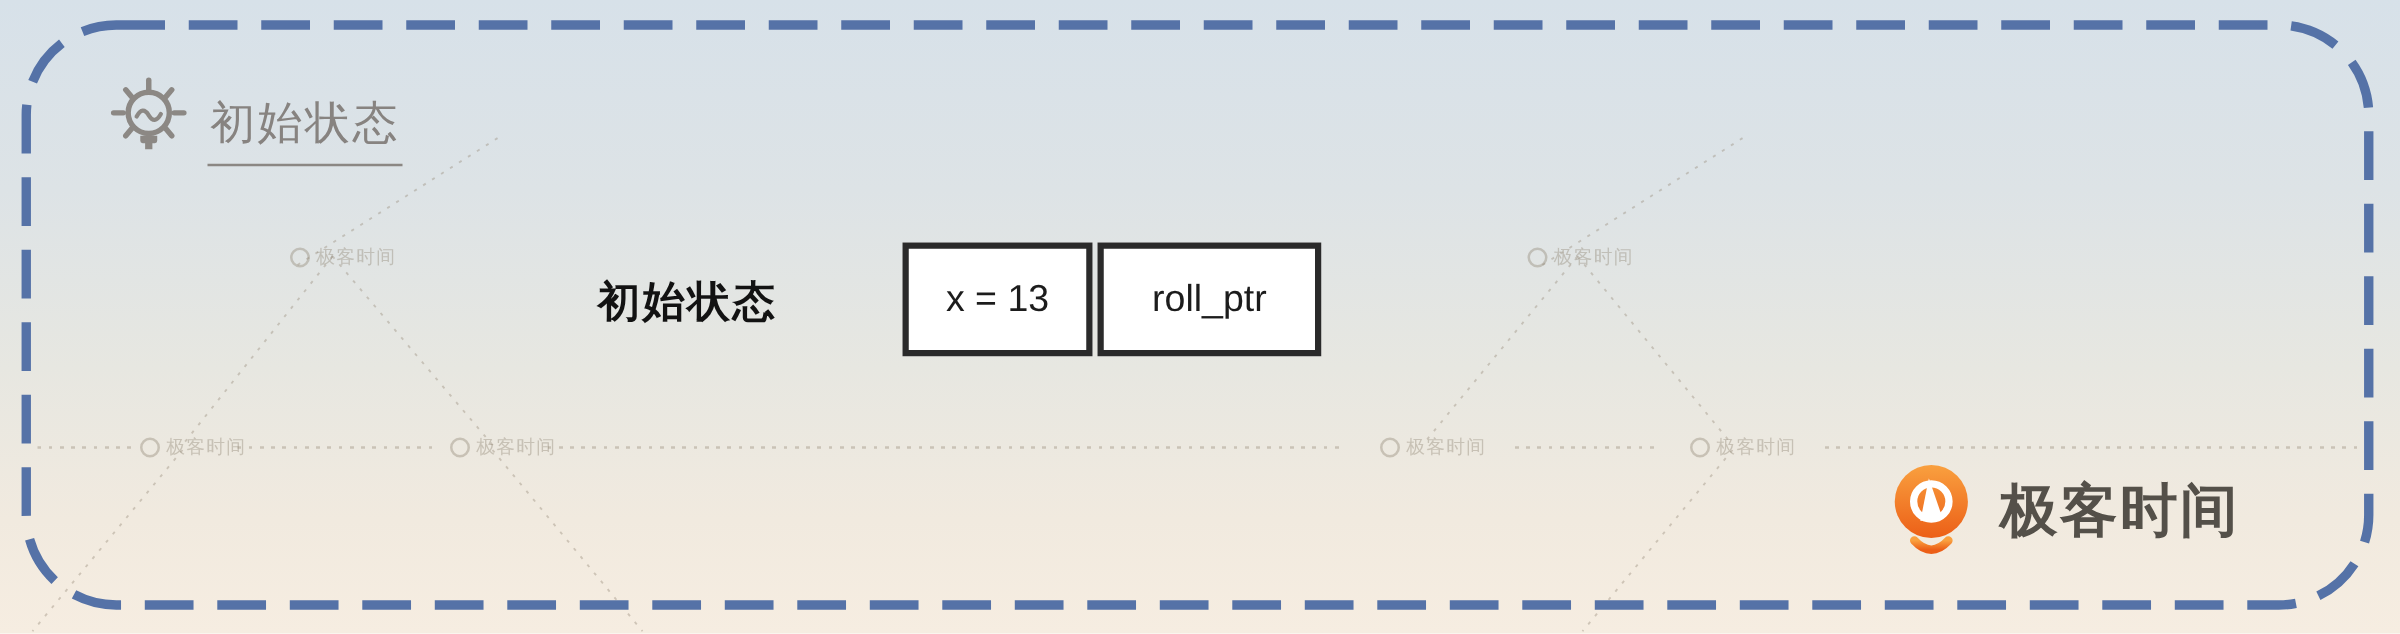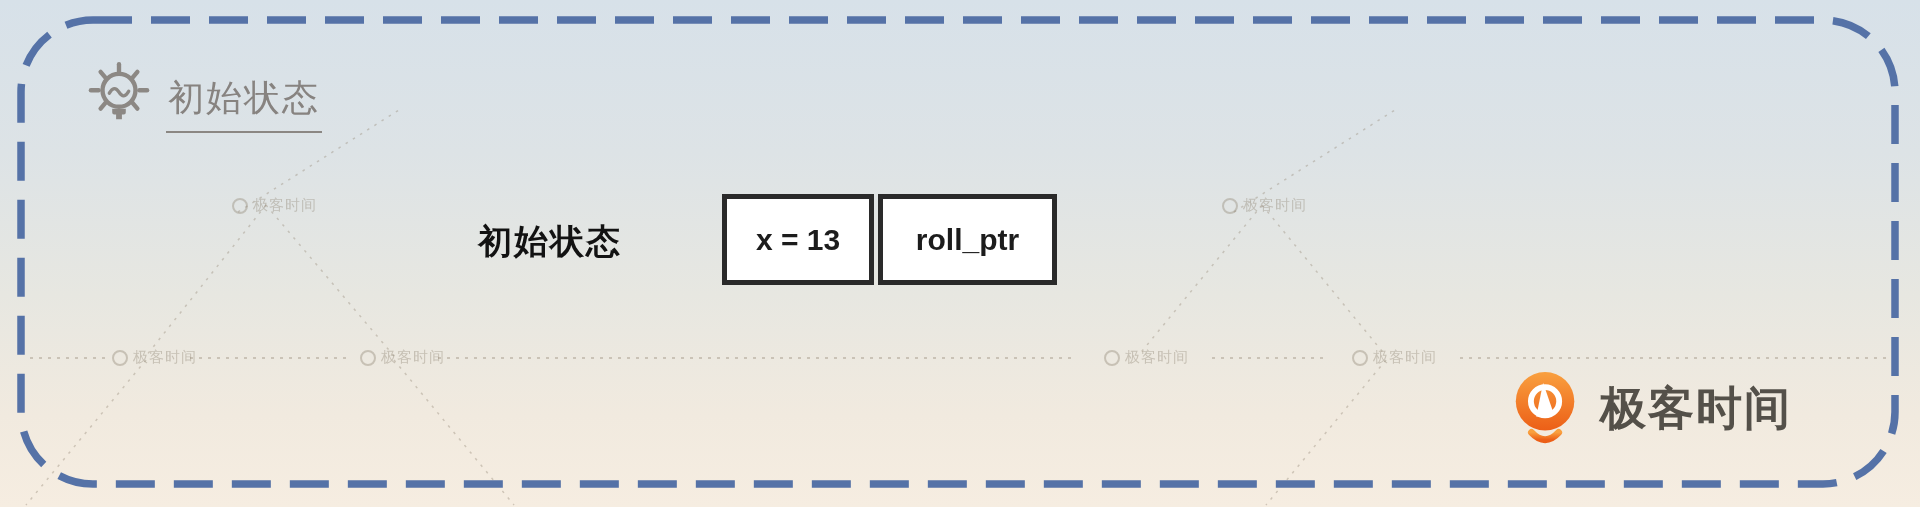--- a/index.html
+++ b/index.html
@@ -20,21 +20,21 @@
   
   .header{position:absolute;left:88px;top:60px;display:flex;align-items:flex-start;gap:16px;z-index:3;}
   .header-title{font-size:36px;color:#878380;letter-spacing:2px;
       border-bottom:2px solid #8b8783;padding:14px 2px 8px 2px;}
   
   .row-label{position:absolute;left:478px;top:219px;z-index:3;
       font-size:34px;font-weight:700;color:#121212;letter-spacing:2px;}
   .record{position:absolute;left:722px;top:194px;height:91px;display:flex;gap:4px;z-index:3;}
   .cell{box-sizing:border-box;height:91px;background:#ffffff;border:5px solid #2a2a2a;
       display:flex;align-items:center;justify-content:center;
-      font-size:30px;font-weight:700;color:#1c1c1c;}
+      font-size:30px;font-weight:400;color:#1c1c1c;}
   
   .brand{position:absolute;left:1508px;top:370px;display:flex;align-items:center;gap:14px;z-index:3;}
   .brand-name{font-size:46px;font-weight:600;color:#545049;letter-spacing:2px;}
 </style>
 </head>
 <body>
 
 <div class="canvas">
 
   <svg class="border-svg" width="1920" height="507">

